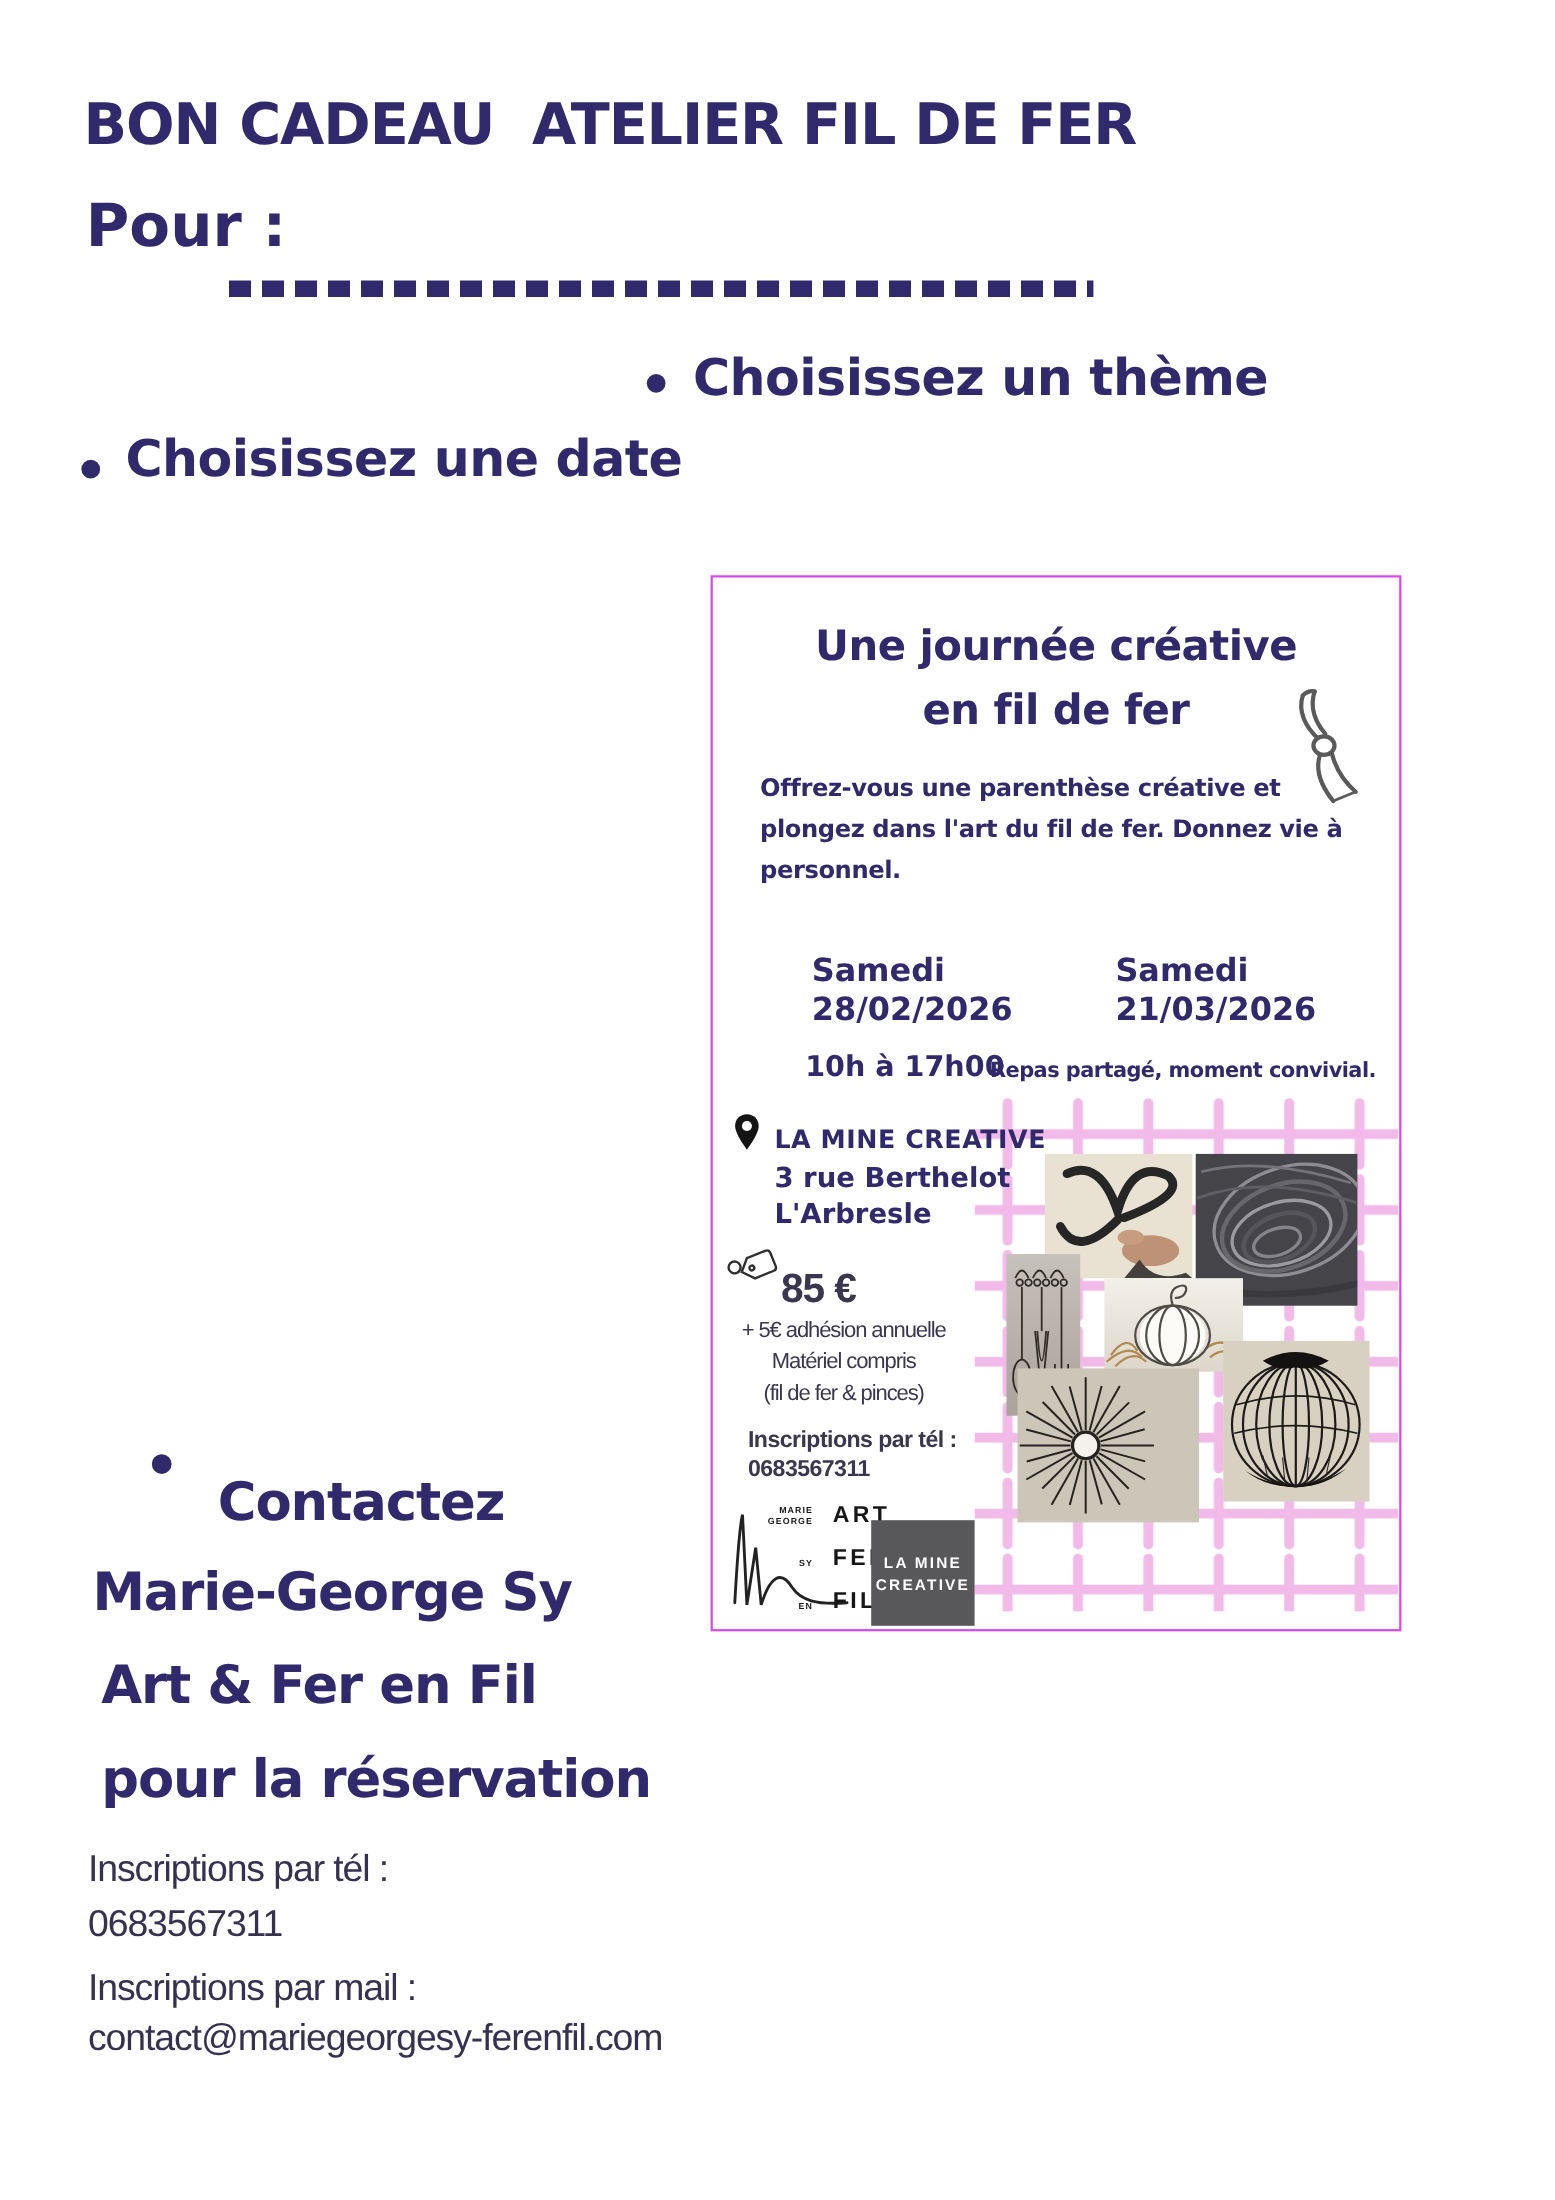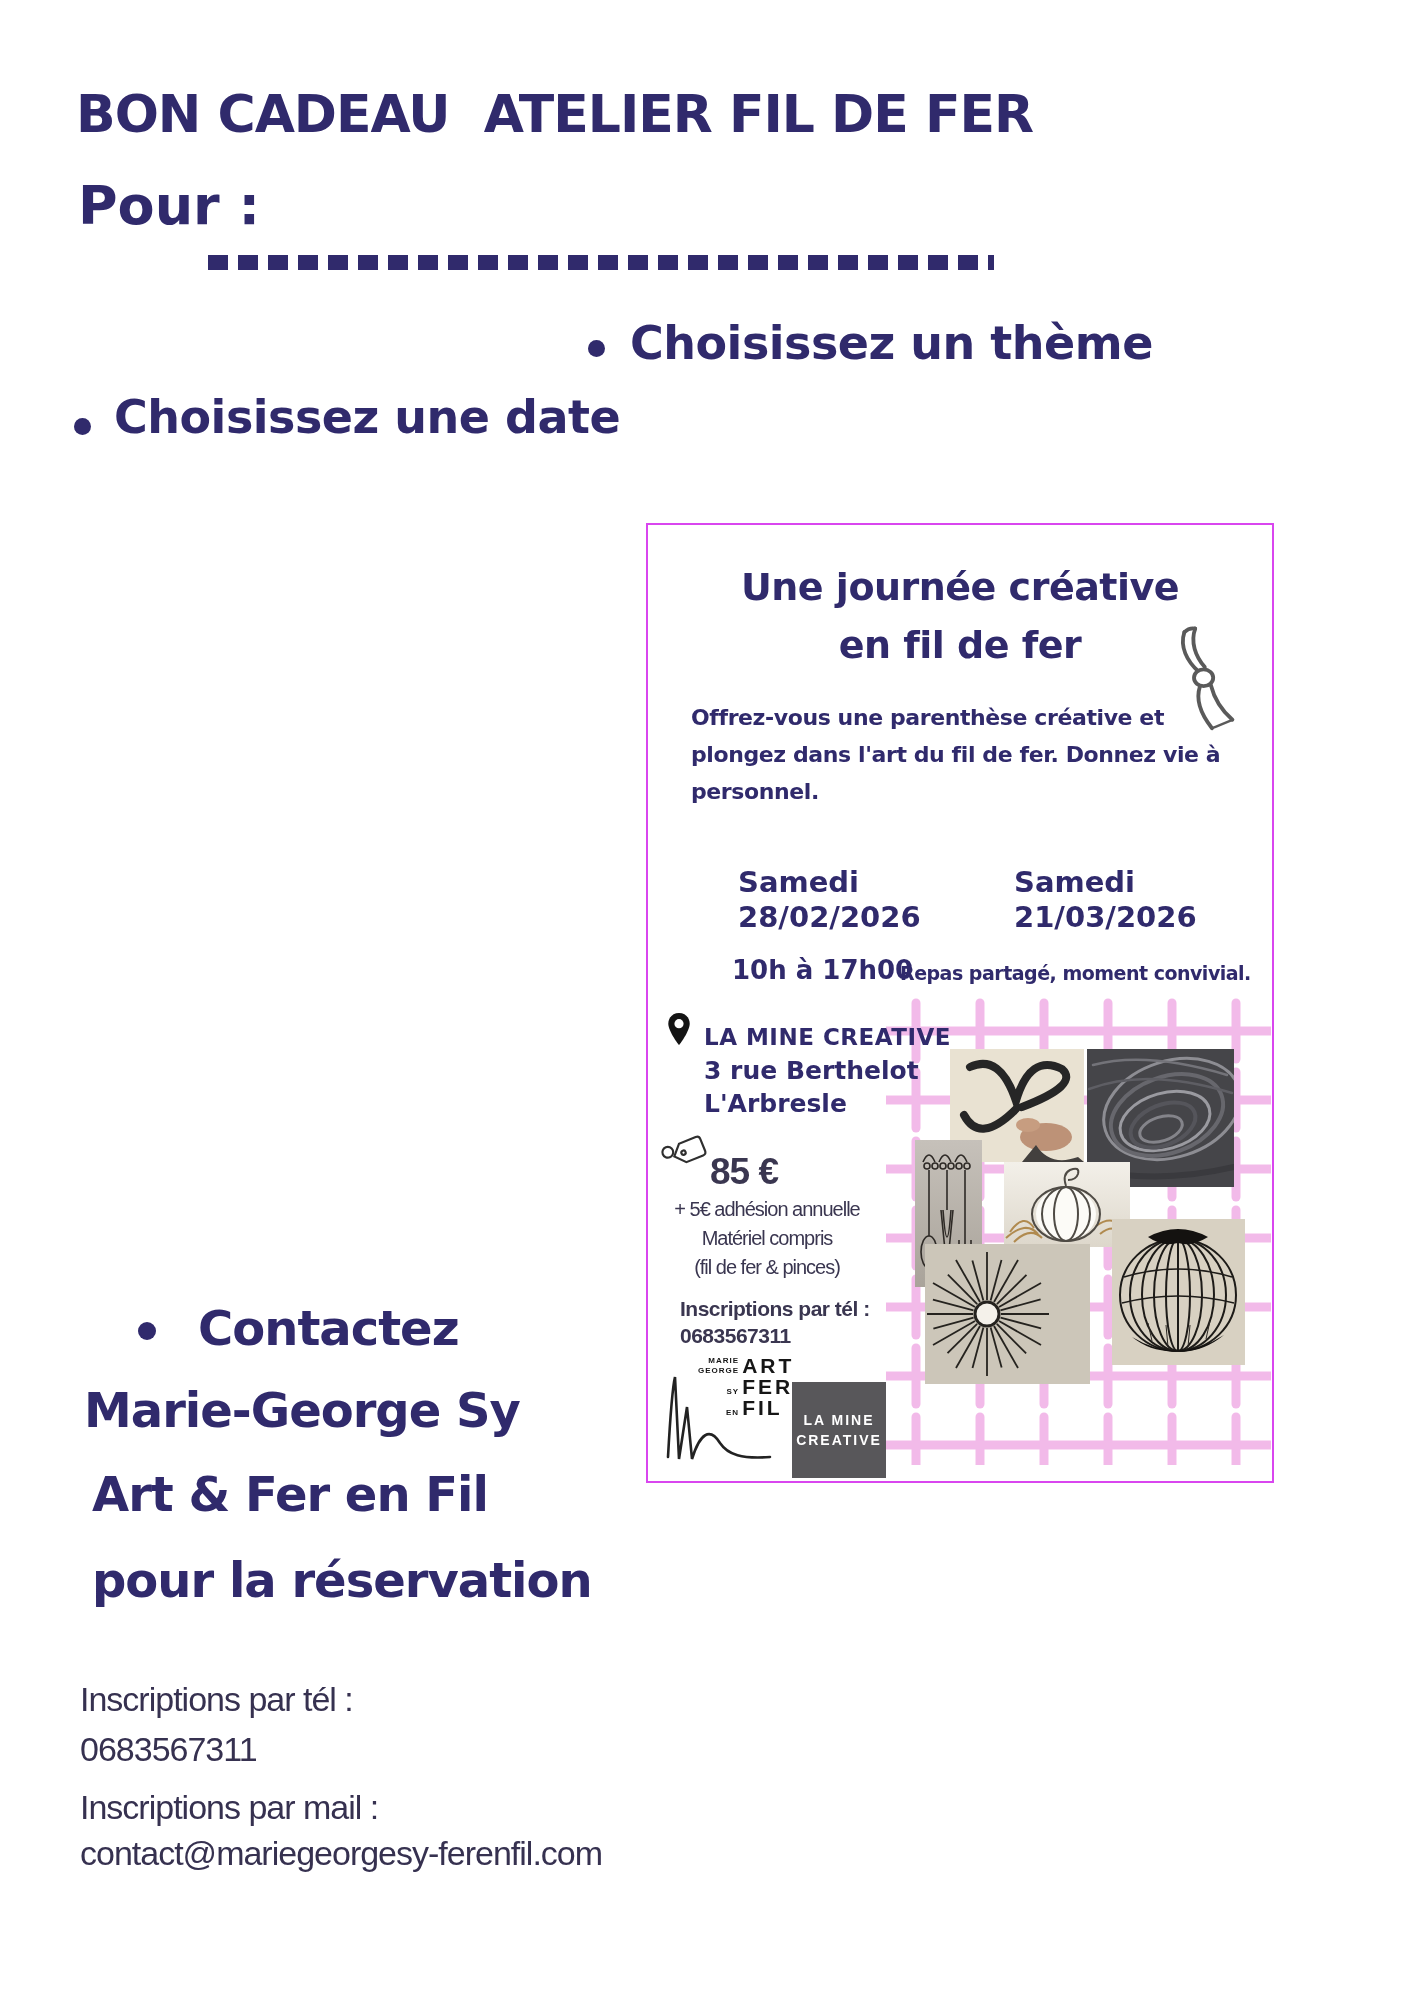--- a/index.html
+++ b/index.html
@@ -23,31 +23,31 @@
   .session{font-size:29px;font-weight:bold;line-height:35px;}
   .f-hours{left:84px;top:430px;font-size:26px;font-weight:bold;}
   .f-meal{left:252px;top:437px;font-size:19px;font-weight:bold;letter-spacing:-0.5px;}
   .f-venue{left:56px;top:496px;font-size:25px;font-weight:bold;line-height:33px;}
   .f-venue .vname{font-size:23px;letter-spacing:0.5px;}
   .f-price{left:62px;top:610px;font-size:37px;font-weight:bold;}
   .f-notes{left:10px;top:654px;width:218px;text-align:center;font-size:20px;line-height:29px;}
   .f-insc{left:32px;top:754px;font-size:21px;line-height:27px;font-weight:bold;letter-spacing:-0.5px;}
 
   .artfer{left:16px;top:822px;width:130px;height:118px;color:#161616;}
-  .artfer .tgrid{position:absolute;left:34px;top:8px;display:grid;grid-template-columns:auto auto;column-gap:3px;row-gap:0;align-items:end;}
+  .artfer .tgrid{position:absolute;left:34px;top:20px;display:grid;grid-template-columns:auto auto;column-gap:3px;row-gap:0;align-items:end;gap:18px;}
   .artfer .sm{font-size:8px;font-weight:bold;letter-spacing:1px;text-align:right;line-height:10px;font-family:"Liberation Sans",sans-serif;}
   .artfer .bg{font-size:21px;font-weight:bold;letter-spacing:3px;line-height:21px;font-family:"Liberation Sans",sans-serif;}
   .lamine{left:144px;top:857px;width:94px;height:96px;background:#58575a;color:#ffffff;
           display:flex;flex-direction:column;align-items:center;justify-content:center;gap:4px;
           font-family:"Liberation Sans",sans-serif;font-size:14px;font-weight:bold;letter-spacing:2px;}
 
   .photo{position:absolute;overflow:hidden;}
   .z1{z-index:1}.z2{z-index:2}.z3{z-index:3}
 
-  .c-line{font-size:48px;font-weight:bold;letter-spacing:-1px;color:#302a6c;}
+  .c-line{font-size:48px;font-weight:bold;letter-spacing:-1px;color:#302a6c;margin-top:38px;}
 
   .foot{font-size:34px;color:#363150;}
 </style>
 </head>
 <body>
 
 <div class="canvas">
 
   <div class="abs hand page-title">BON CADEAU  ATELIER FIL DE FER</div>
   <div class="abs hand pour">Pour :</div>

